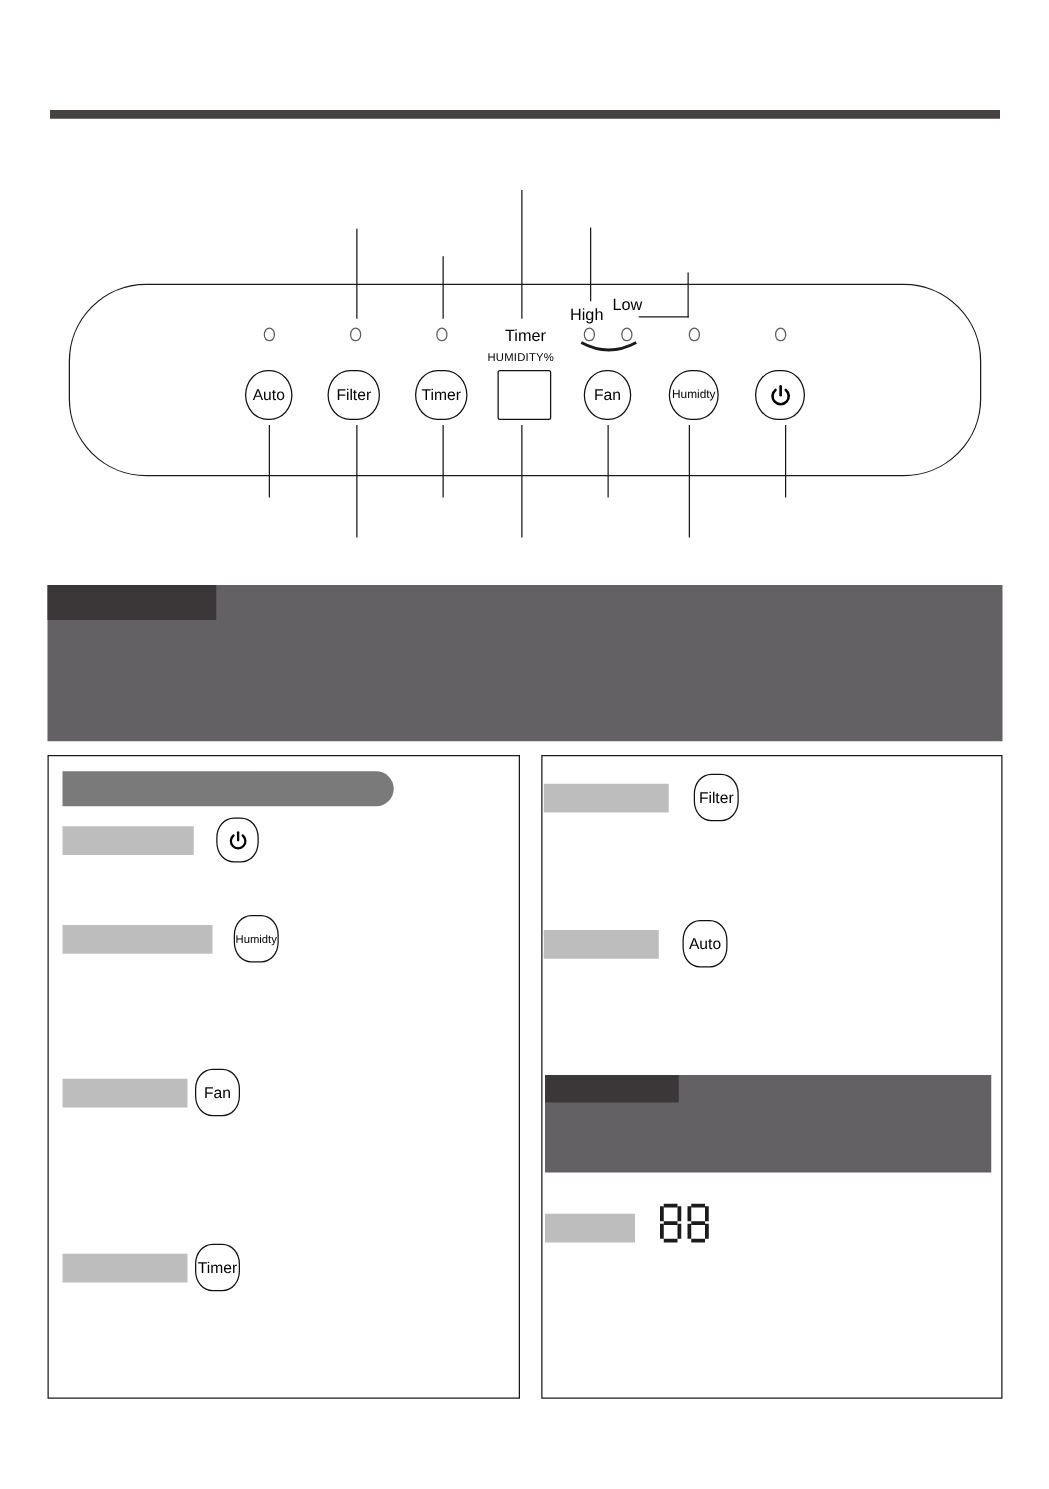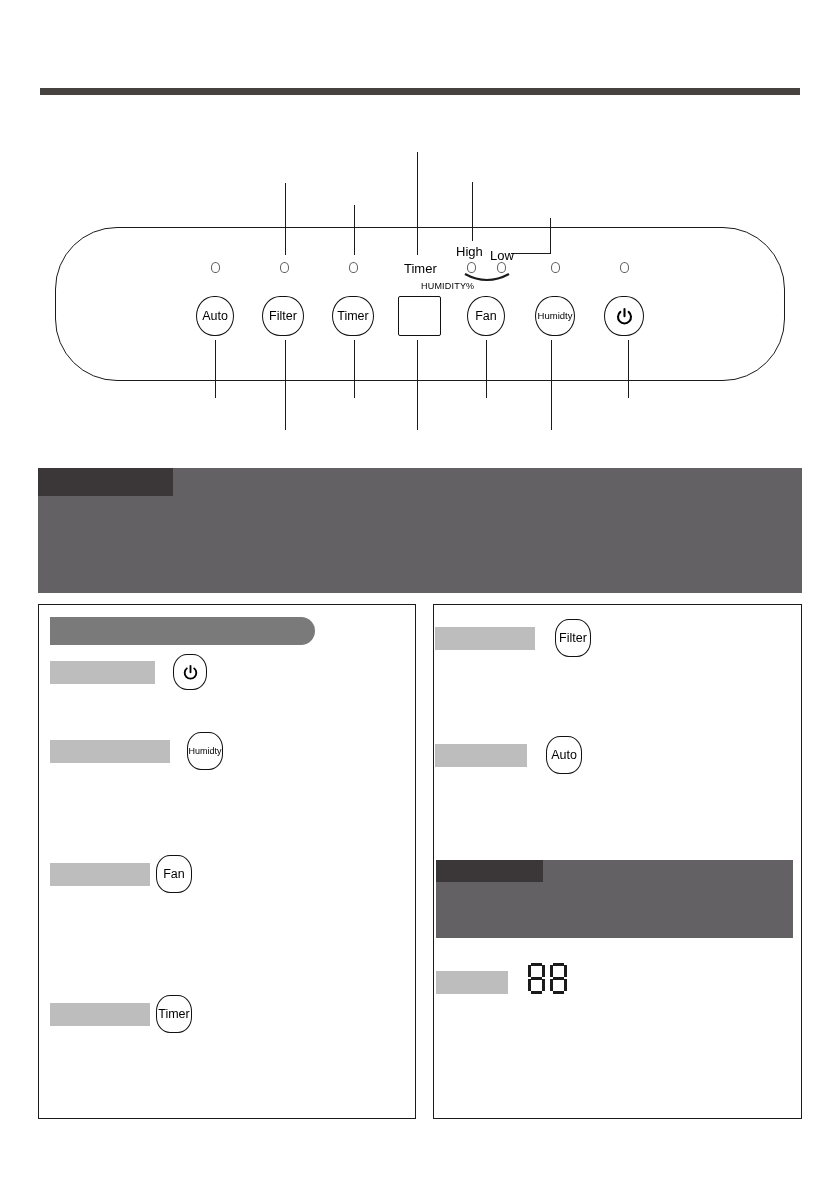--- a/index.html
+++ b/index.html
@@ -85,21 +85,20 @@
 
   
   .plabel {
     font-size: 13px;
     color: #000000;
     white-space: nowrap;
   }
   .plabel.small {
     font-size: 9px;
     letter-spacing: .2px;
-    margin-left: 31px;
   }
   .plabel.hl {
     font-size: 13px;
   }
 
   
   .vline { background: #1b1b1b; width: 1.3px; }
   .hline { background: #1b1b1b; height: 1.3px; }
 
   
@@ -218,21 +217,21 @@
   <div class="abs led" style="left:551px; top:262px;"></div>
   <div class="abs led" style="left:620px; top:262px;"></div>
 
   <svg class="abs" style="left:462px; top:272px;" width="50" height="14">
     <path d="M3 2 Q25 14 47 2" stroke="#1b1b1b" stroke-width="2.2" fill="none"></path>
   </svg>
 
   <div class="abs plabel" style="left:404px; top:261px;">Timer</div>
   <div class="abs plabel small" style="left:390px; top:281px;">HUMIDITY%</div>
   <div class="abs plabel hl" style="left:456px; top:244px;">High</div>
-  <div class="abs plabel hl" style="left:490px; top:248px;">Low</div>
+  <div class="abs plabel hl" style="left:490px; top:236px;">Low</div>
 
   <div class="abs pbtn w-auto" style="left:196px; top:296px;">
     <span>Auto</span>
   </div>
 
   <div class="abs pbtn w-wide" style="left:262px; top:296px;">
     <span>Filter</span>
   </div>
 
   <div class="abs pbtn w-wide" style="left:332px; top:296px;">

